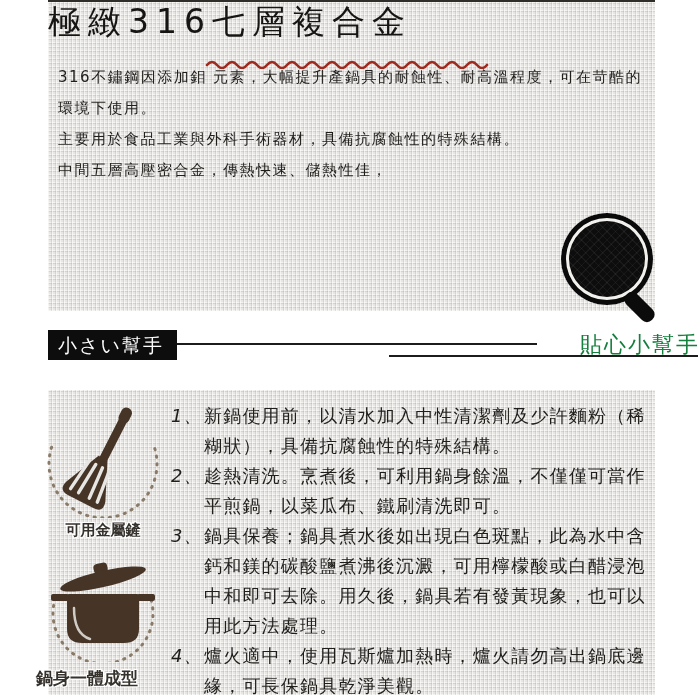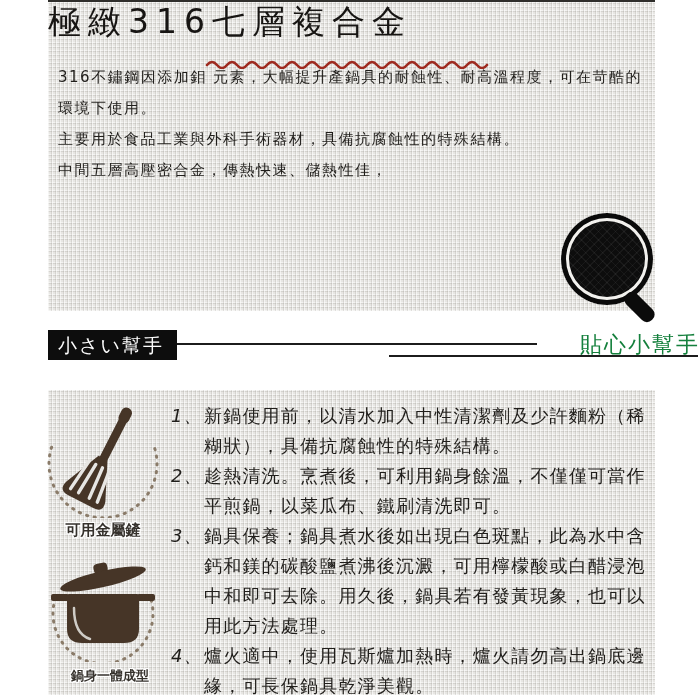--- a/index.html
+++ b/index.html
@@ -66,21 +66,21 @@
   .care-text{flex:1;}
 
   .icon-wrap-spatula{left:44px;top:400px;width:118px;height:118px;}
   .icon-wrap-pot{left:44px;top:550px;width:118px;height:112px;}
   .badge{
     font-weight:bold;color:#35312c;text-align:center;white-space:nowrap;
     text-shadow:1px 0 0 #fff,-1px 0 0 #fff,0 1px 0 #fff,0 -1px 0 #fff,
                 1px 1px 0 #fff,-1px -1px 0 #fff,1px -1px 0 #fff,-1px 1px 0 #fff;
   }
   .badge-spatula{left:46px;top:521px;width:114px;font-size:15px;}
-  .badge-pot{left:47px;top:667px;width:126px;font-size:13px;text-align:center;}
+  .badge-pot{left:24px;top:667px;width:126px;font-size:17px;text-align:center;}
 </style>
 </head>
 <body>
 
 <div class="abs paper panel-top"></div>
 
 <div class="abs title">極緻316七層複合金</div>
 
 <div class="abs squiggle">
   <svg width="290" height="10" viewBox="0 0 290 10">

